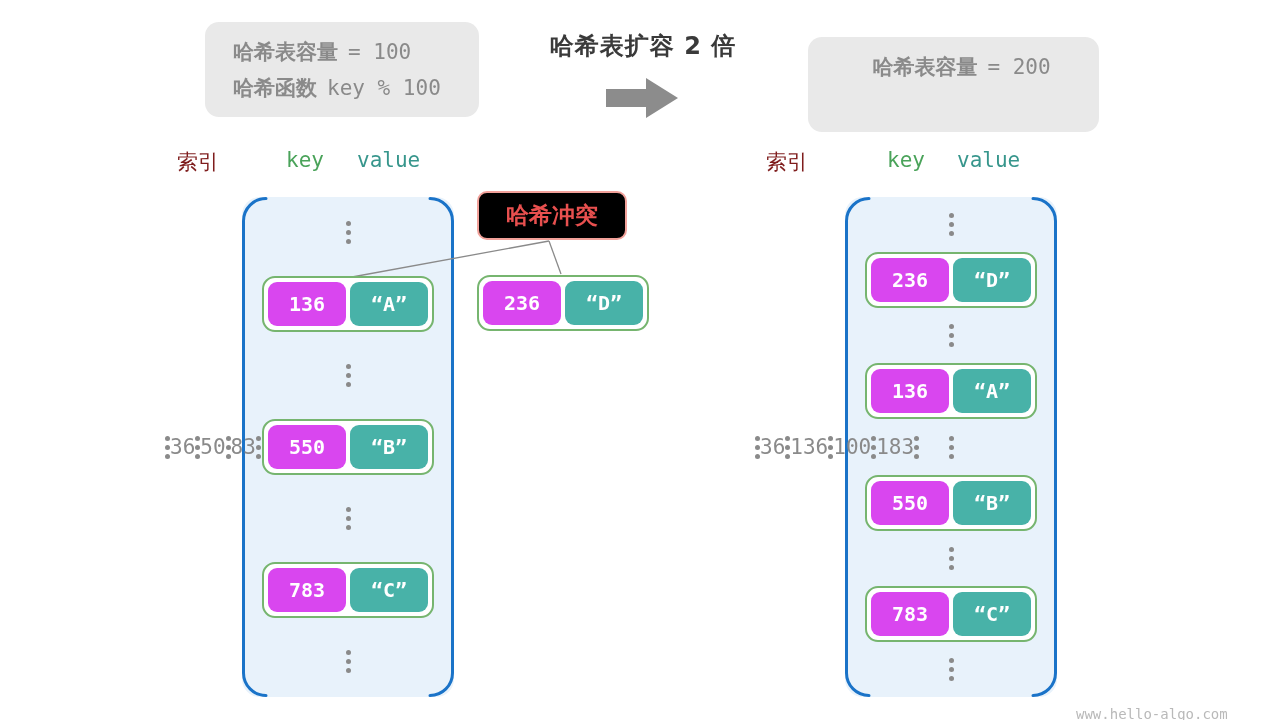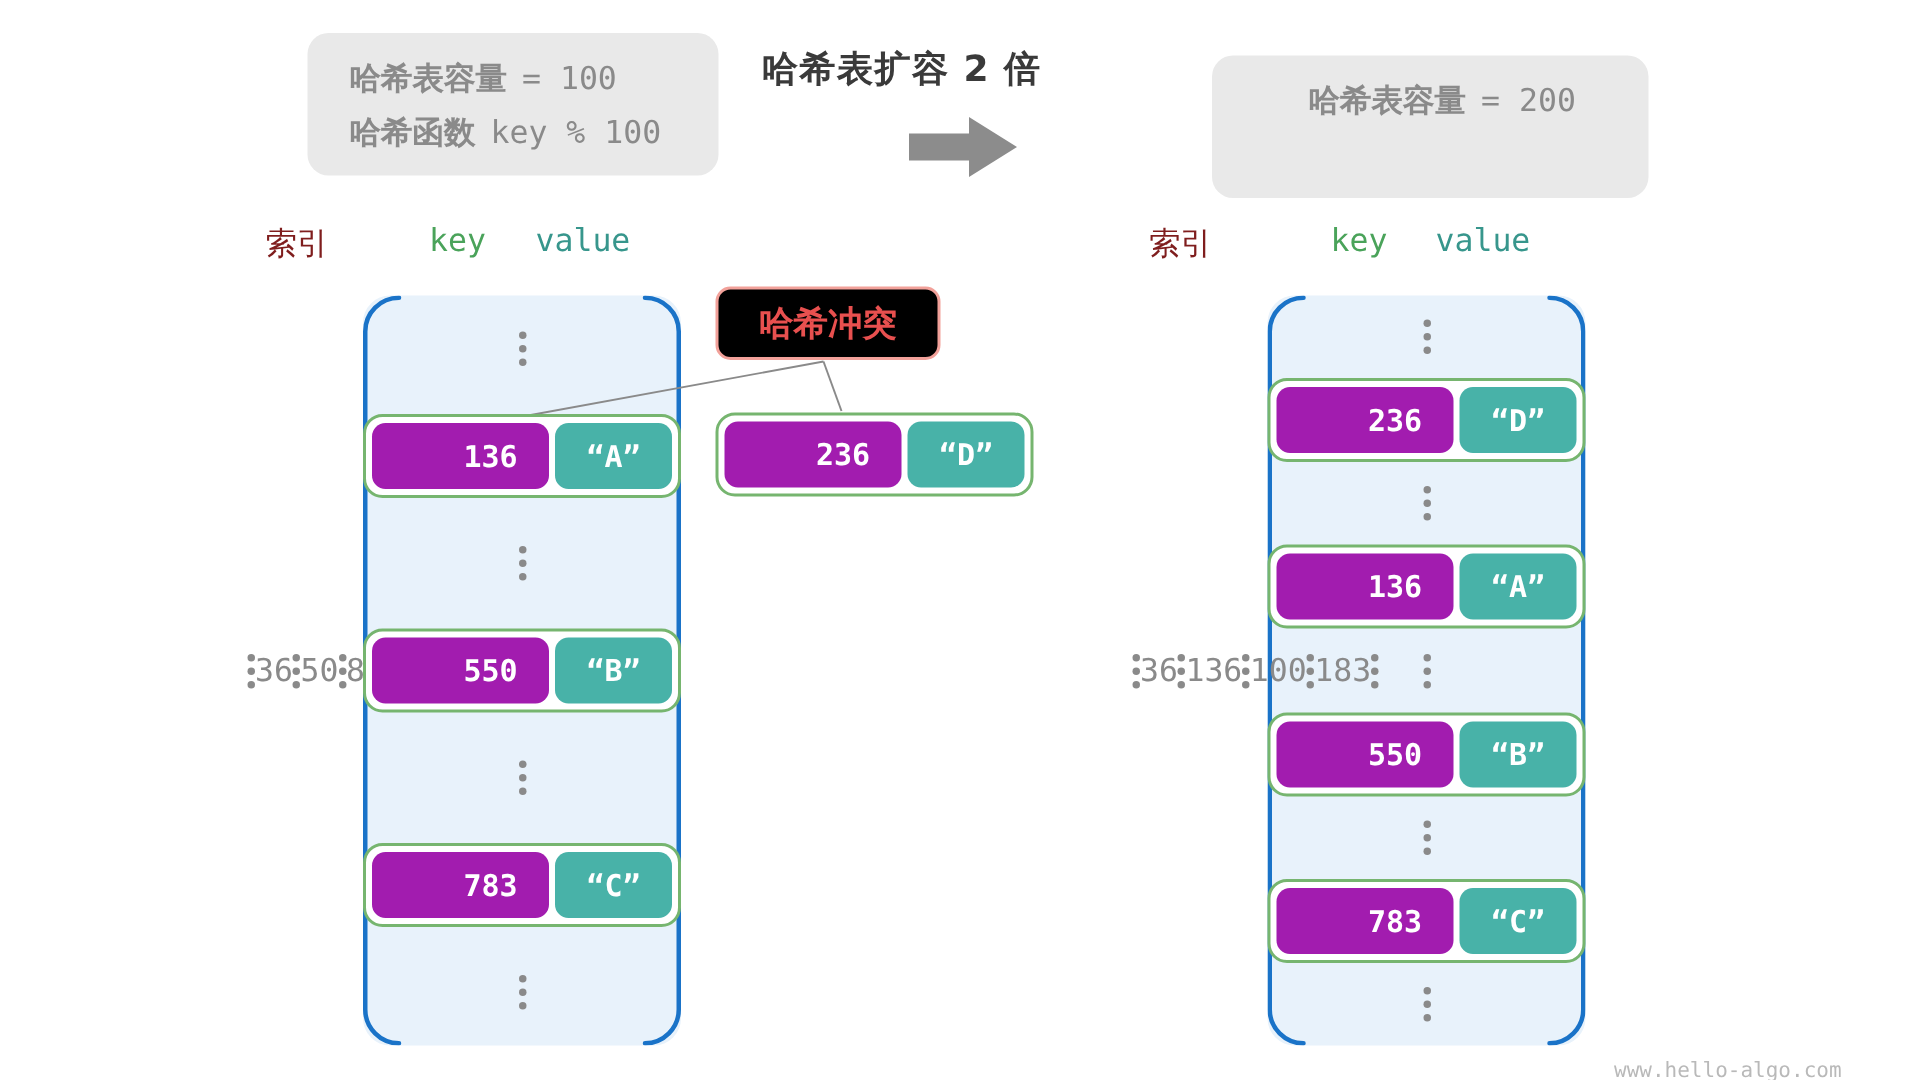--- a/index.html
+++ b/index.html
@@ -15,21 +15,21 @@
     padding:12px 12px 12px 28px;color:#8a8a8a;
   }
   .info-box .line{font-size:21px;line-height:36px;white-space:nowrap;}
   .info-box .lbl{font-weight:700;}
   .info-box .val{font-family:"DejaVu Sans Mono","Liberation Mono",monospace;margin-left:10px;}
   #info-left{left:205px;top:22px;width:234px;height:71px;}
   #info-right{left:808px;top:37px;width:251px;height:71px;text-align:center;}
 
   
   #main-title{
-    position:absolute;left:508px;top:30px;width:270px;text-align:left;
+    position:absolute;left:508px;top:30px;width:270px;text-align:center;
     font-size:24px;font-weight:700;color:#3a3a3a;letter-spacing:1px;white-space:nowrap;
   }
   #expand-arrow{position:absolute;left:606px;top:76px;}
 
   
   .col-header{position:absolute;top:148px;font-size:21px;white-space:nowrap;}
   .h-index{color:#7f1d1d;}
   .h-key{color:#4aa35a;font-family:"DejaVu Sans Mono","Liberation Mono",monospace;}
   .h-value{color:#37968c;font-family:"DejaVu Sans Mono","Liberation Mono",monospace;}
 
@@ -65,21 +65,21 @@
     display:inline-flex;gap:4px;background:#ffffff;
     border:2px solid #76b56f;border-radius:13px;padding:4px;
     box-sizing:border-box;
   }
   .kbox,.vbox{
     width:78px;height:44px;border-radius:9px;color:#ffffff;
     display:flex;align-items:center;justify-content:center;
     font-family:"DejaVu Sans Mono","Liberation Mono",monospace;
     font-size:20px;font-weight:600;
   }
-  .kbox{background:#a21caf;padding-left:40px;}
+  .kbox{background:#d946ef;}
   .vbox{background:#48b2a8;}
 
   
   #collision-label{
     position:absolute;left:477px;top:191px;width:150px;height:49px;
     background:#000000;border:2px solid #f2a19a;border-radius:10px;
     box-sizing:border-box;display:flex;align-items:center;justify-content:center;
     font-size:23px;font-weight:700;color:#e8504f;
   }
   #collision-pair{position:absolute;left:477px;top:275px;}

